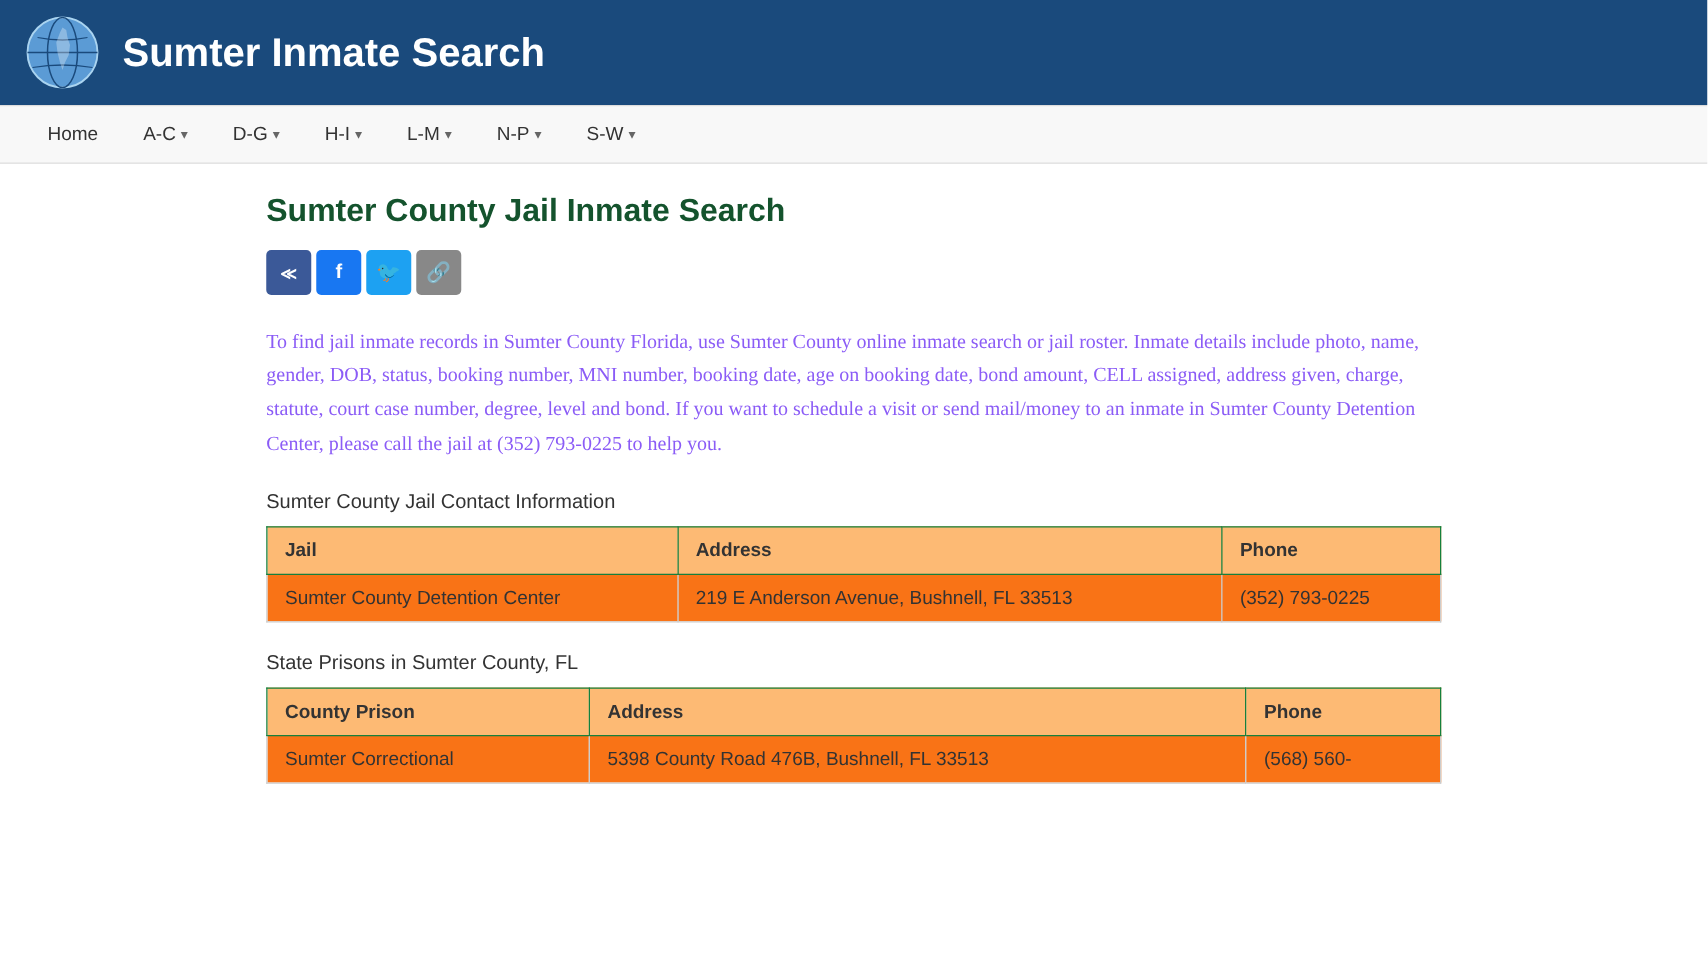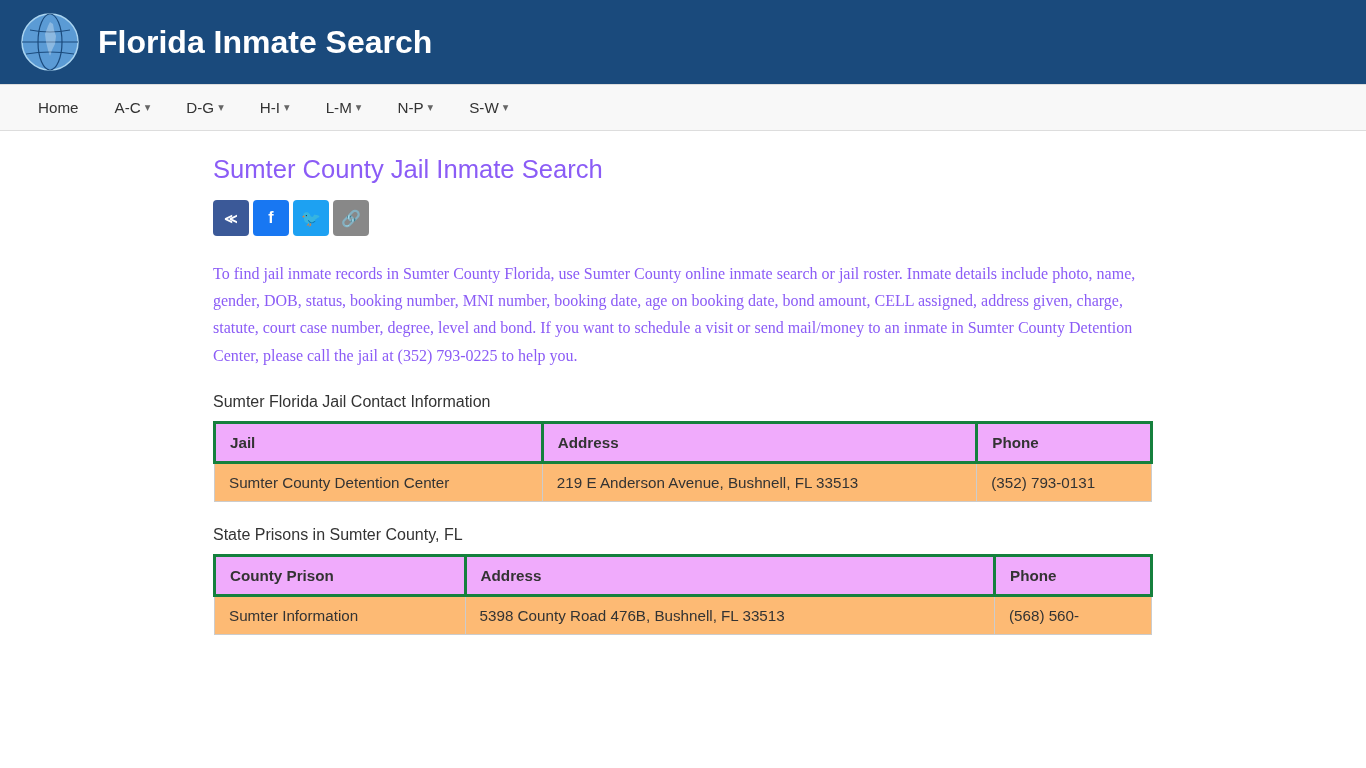--- a/index.html
+++ b/index.html
@@ -63,24 +63,24 @@
       color: #555;
     }
     #breadcrumb a {
       color: #1a4a7c;
       text-decoration: underline;
     }
 
     
     #page-title {
       font-size: 1.6rem;
-      font-weight: normal;
+      font-weight: bold;
       font-family: Arial, sans-serif;
       margin-bottom: 16px;
-      color: #8b5cf6;
+      color: #14532d;
     }
 
     
     #share-buttons {
       display: flex;
       gap: 0;
       margin-bottom: 24px;
     }
     .share-btn {
       width: 36px;
@@ -119,48 +119,48 @@
 
     
     .info-table {
       width: 100%;
       border-collapse: collapse;
       margin-bottom: 24px;
       font-family: Arial, sans-serif;
       font-size: 0.95rem;
     }
     .info-table th {
-      background: #f0abfc;
-      border: 3px solid #15803d;
+      background: #fdba74;
+      border: 1px solid #15803d;
       padding: 10px 14px;
       text-align: left;
       font-weight: bold;
     }
     .info-table td {
       border: 1px solid #ccc;
       padding: 10px 14px;
-      background: #fdba74;
+      background: #f97316;
     }
     .info-table tr:nth-child(even) td { background: #fafafa; }
   </style>
 </head>
 <body>
 
 <div id="header">
   <svg id="header-logo" viewBox="0 0 60 60" xmlns="http://www.w3.org/2000/svg">
 
     <circle cx="30" cy="30" r="28" fill="#5b9bd5" stroke="#aad4f0" stroke-width="1.5"></circle>
     <ellipse cx="30" cy="30" rx="12" ry="28" fill="none" stroke="#1a4a7c" stroke-width="1.2"></ellipse>
     <line x1="2" y1="30" x2="58" y2="30" stroke="#1a4a7c" stroke-width="1.2"></line>
     <path d="M10,18 Q30,22 50,18" fill="none" stroke="#1a4a7c" stroke-width="1"></path>
     <path d="M6,42 Q30,38 54,42" fill="none" stroke="#1a4a7c" stroke-width="1"></path>
 
     <path d="M28,14 L30,10 L33,12 L34,18 L36,24 L35,32 L32,38 L30,44 L28,38 L26,30 L25,22 Z" fill="#fff" opacity="0.3"></path>
   </svg>
-  <span id="header-title">Florida Inmate Search</span>
+  <span id="header-title">Sumter Inmate Search</span>
 </div>
 
 <nav id="navbar">
 
 <a class="nav-item" href="#">Home</a>
     <a class="nav-item" href="#">A-C<span class="nav-chevron">▾</span></a>
     <a class="nav-item" href="#">D-G<span class="nav-chevron">▾</span></a>
     <a class="nav-item" href="#">H-I<span class="nav-chevron">▾</span></a>
     <a class="nav-item" href="#">L-M<span class="nav-chevron">▾</span></a>
     <a class="nav-item" href="#">N-P<span class="nav-chevron">▾</span></a>
@@ -182,49 +182,49 @@
     <div class="share-btn share-btn-twitter" title="Twitter">
       <span style="font-size:1rem;">🐦</span>
     </div>
     <div class="share-btn share-btn-copy" title="Copy Link">
       <span style="font-size:1rem;">🔗</span>
     </div>
   </div>
 
   <p id="description">To find jail inmate records in Sumter County Florida, use Sumter County online inmate search or jail roster. Inmate details include photo, name, gender, DOB, status, booking number, MNI number, booking date, age on booking date, bond amount, CELL assigned, address given, charge, statute, court case number, degree, level and bond. If you want to schedule a visit or send mail/money to an inmate in Sumter County Detention Center, please call the jail at (352) 793-0225 to help you.</p>
 
-  <p class="section-heading">Sumter Florida Jail Contact Information</p>
+  <p class="section-heading">Sumter County Jail Contact Information</p>
   <table class="info-table" id="jail-table">
     <thead id="jail-table-head">
         <tr>
           <th>Jail</th>
           <th>Address</th>
           <th>Phone</th>
         </tr>
       </thead>
     <tbody id="jail-table-body">
         <tr>
           <td>Sumter County Detention Center</td>
           <td>219 E Anderson Avenue, Bushnell, FL 33513</td>
-          <td>(352) 793-0131</td>
+          <td>(352) 793-0225</td>
         </tr>
       </tbody>
   </table>
 
   <p class="section-heading">State Prisons in Sumter County, FL</p>
   <table class="info-table" id="prison-table">
     <thead id="prison-table-head">
         <tr>
           <th>County Prison</th>
           <th>Address</th>
           <th>Phone</th>
         </tr>
       </thead>
     <tbody id="prison-table-body">
         <tr>
-          <td>Sumter Information</td>
+          <td>Sumter Correctional</td>
           <td>5398 County Road 476B, Bushnell, FL 33513</td>
           <td>(568) 560-</td>
         </tr>
       </tbody>
   </table>
 
 </div>
 
 </body></html>

